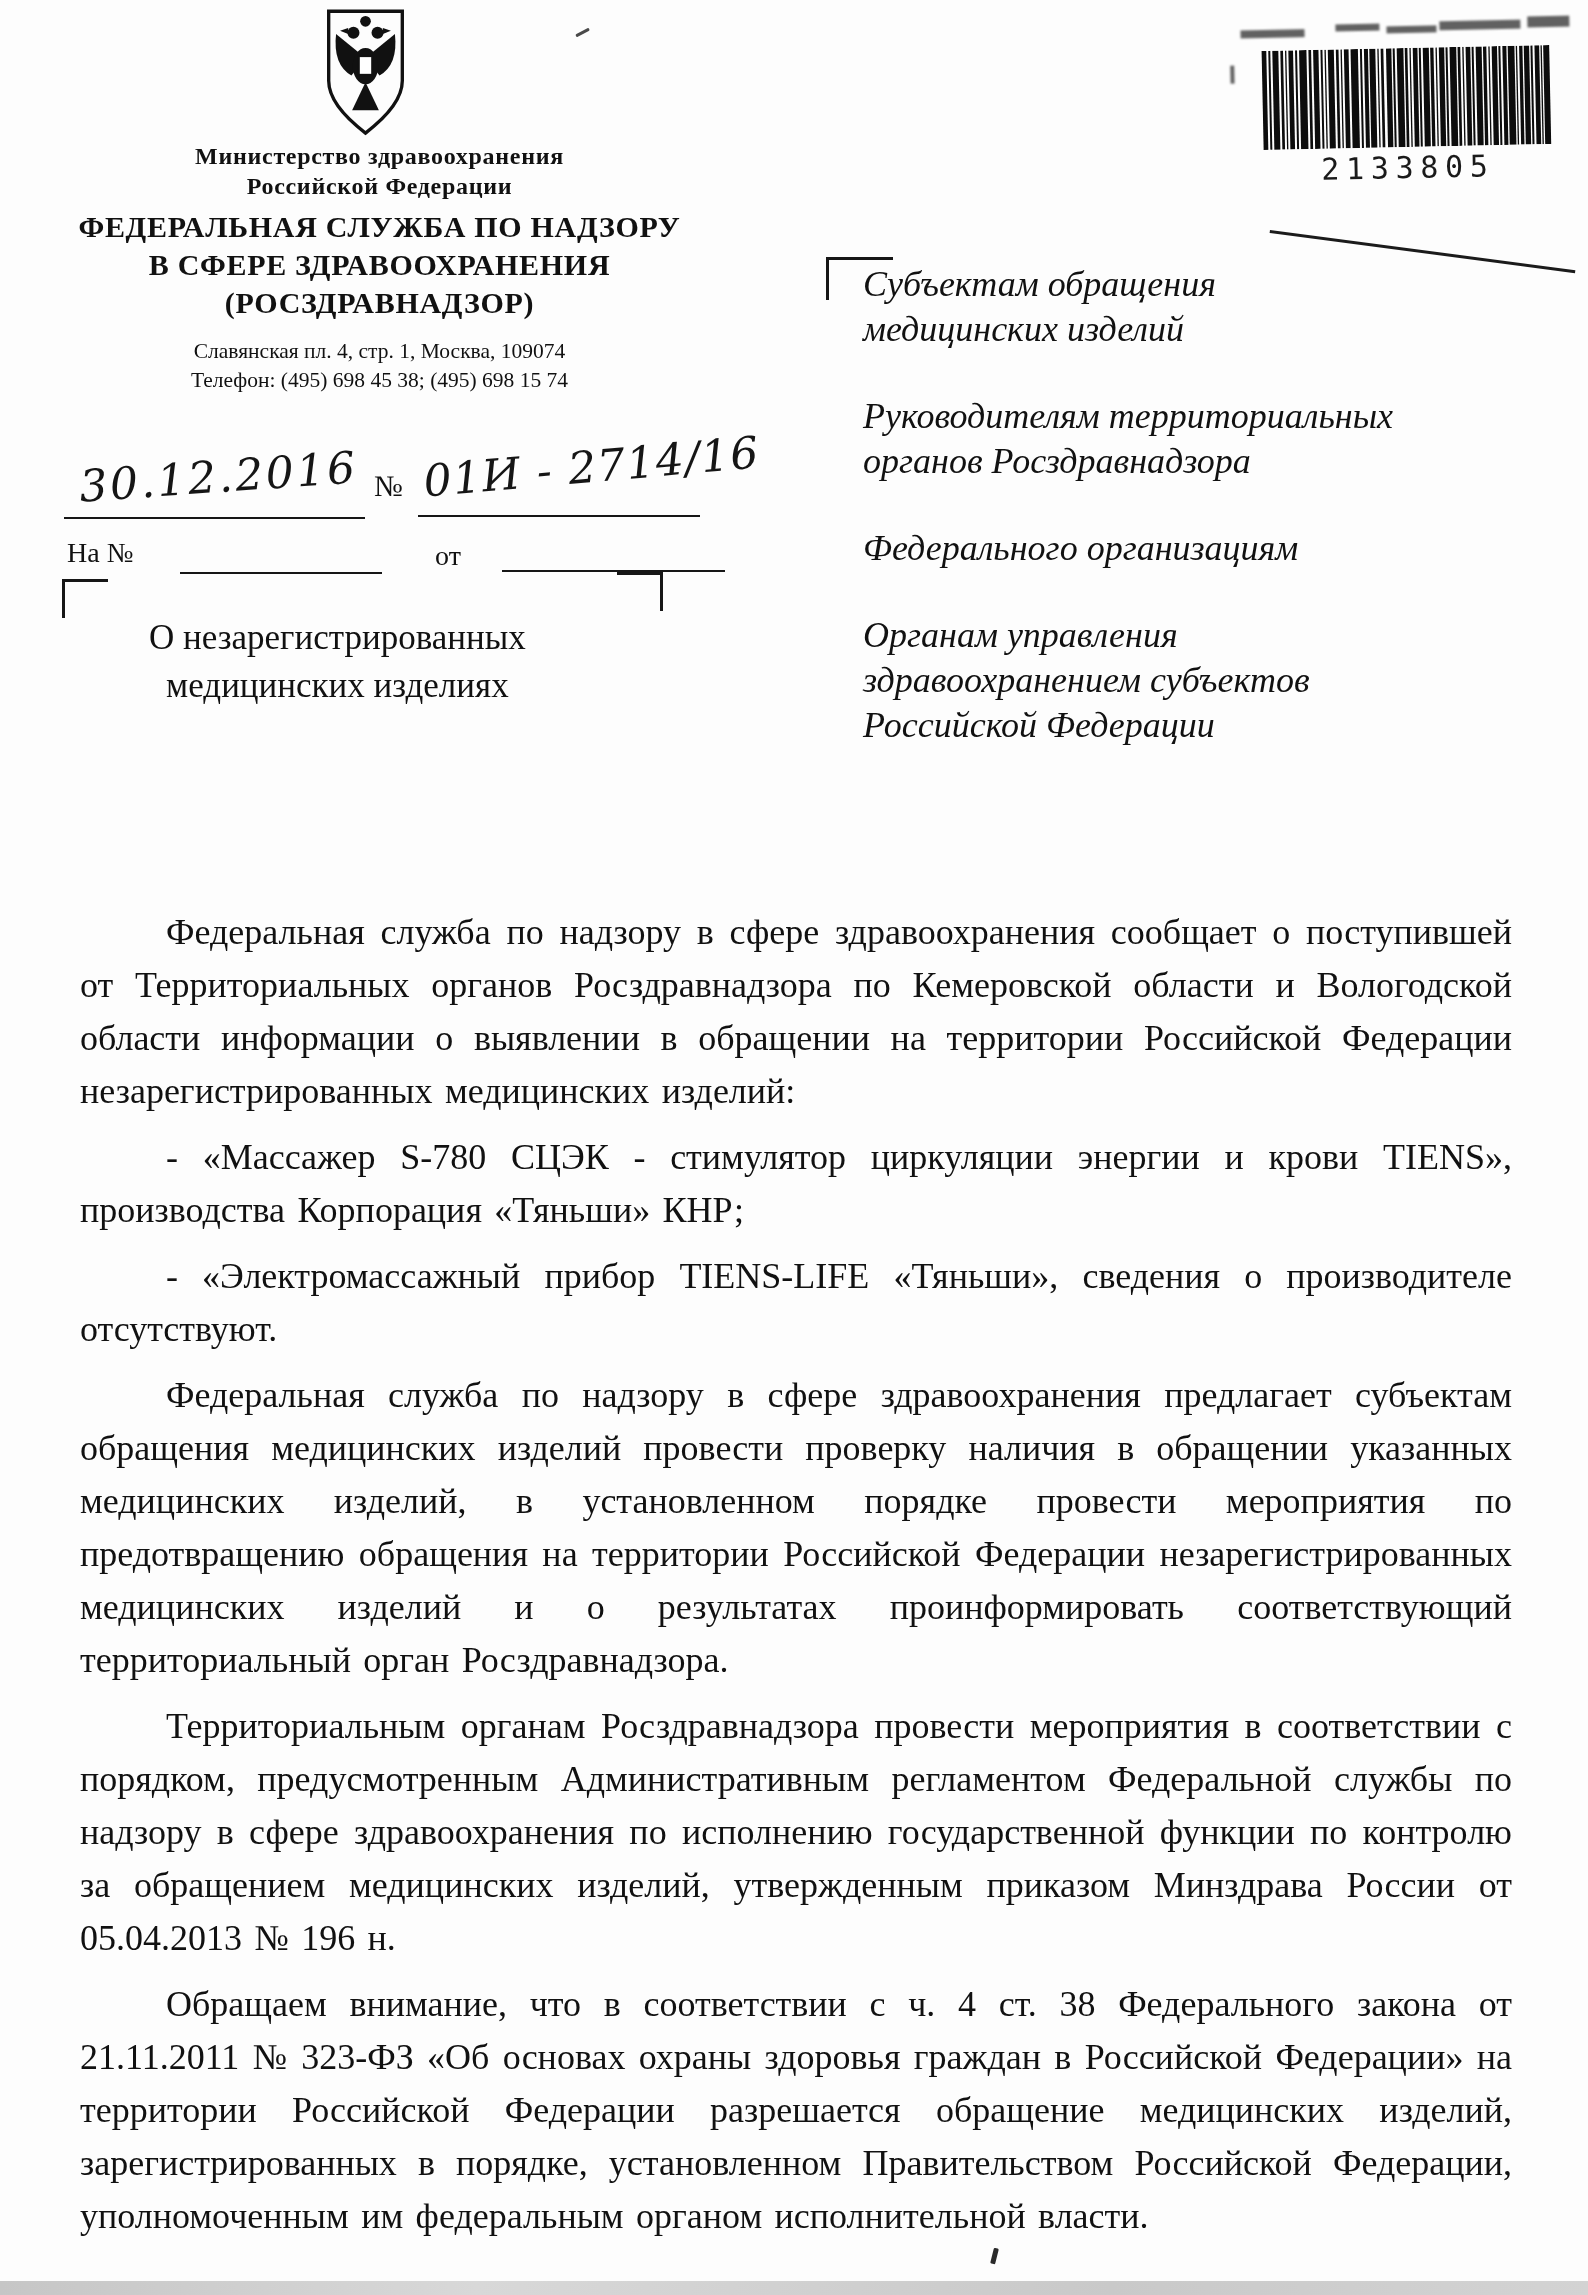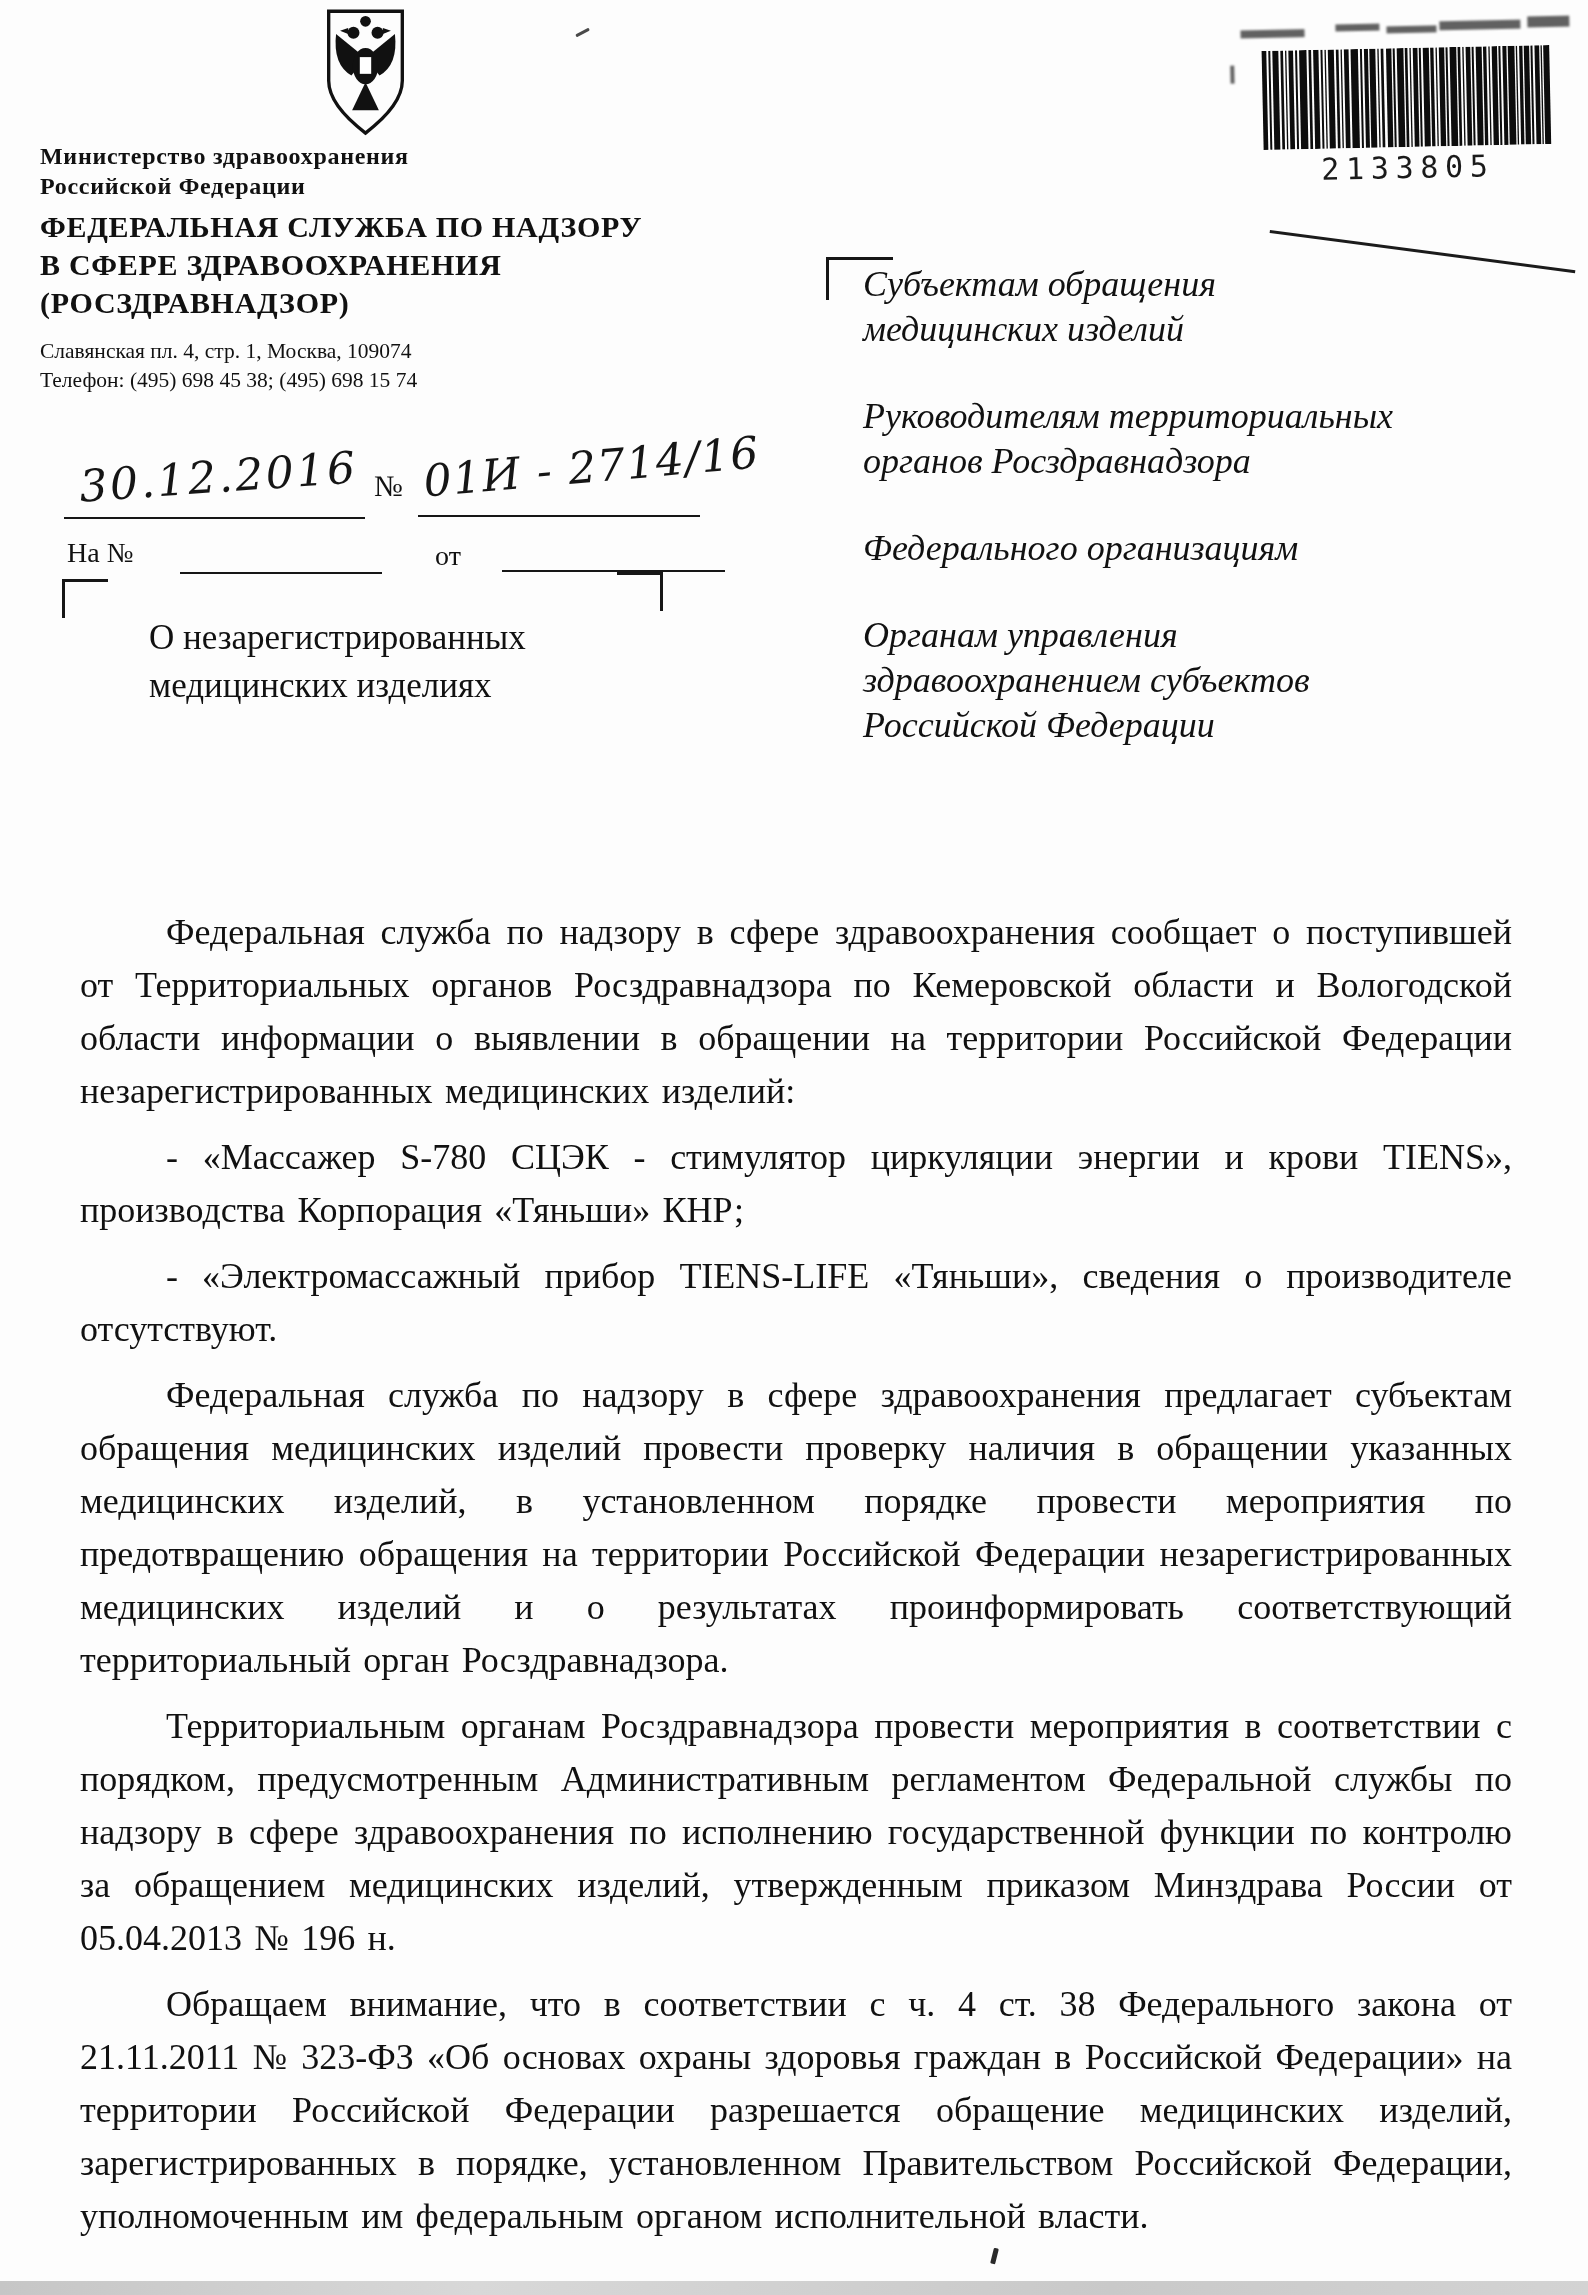--- a/index.html
+++ b/index.html
@@ -3,21 +3,21 @@
 <meta charset="utf-8">
 <style>
   html,body { margin:0; padding:0; background:#888; }
   .page {
     position:relative; width:1589px; height:2295px; background:#fdfdfd;
     font-family:"Liberation Serif","DejaVu Serif",serif; color:#111;
     overflow:hidden; margin:0 auto;
   }
   .abs { position:absolute; }
   .center-col {
-    position:absolute; left:40px; width:679px; 
+    position:absolute; left:40px; width:679px; text-align:center;
     white-space:pre-line;
   }
   .ministry { top:141px; font-weight:bold; font-size:24px; line-height:30px; letter-spacing:0.7px; }
   .service  { top:208px; font-weight:bold; font-size:30px; line-height:38px; letter-spacing:0.7px; }
   .addr     { top:339px; font-size:21.5px; }
   .phone    { top:368px; font-size:21.5px; }
   .hand {
     position:absolute; font-family:"DejaVu Serif",serif; font-style:italic;
     color:#151515;
   }
@@ -25,20 +25,21 @@
   .hand-number { left:423px; top:441px; font-size:44px; letter-spacing:1.3px; transform:rotate(-5deg); }
   .no-sign { position:absolute; left:374px; top:469px; font-size:30px; }
   .plain { position:absolute; font-size:28px; }
   .uline { position:absolute; height:0; border-bottom:2.7px solid #161616; }
   .corner { position:absolute; }
   .corner.tl { border-top:3.4px solid #161616; border-left:3.4px solid #161616; }
   .corner.tr { border-top:3.4px solid #161616; border-right:3.4px solid #161616; }
   .subject {
     position:absolute; left:149px; top:614px; font-size:35px; line-height:48px;
     white-space:pre-line;
+    text-align:center;
   }
   .addressees { position:absolute; left:863px; top:262px; width:699px; }
   .addressee { font-size:36px; line-height:45px; white-space:pre-line; margin:0 0 42px 0;font-style:italic; }
   .diag { position:absolute; left:1270px; top:230px; width:308px; height:3.4px;
           background:#1b1b1b; transform:rotate(7.5deg); transform-origin:left top; }
   .barcode { position:absolute; left:1239px; top:17.5px; width:336px; height:168px;
              transform:rotate(-1.2deg); }
   .smudge { position:absolute; background:#2e2e2e; filter:blur(1.3px); opacity:.75; }
   .barcode-number {
     position:absolute; left:23px; top:132px; width:289px; text-align:center;

